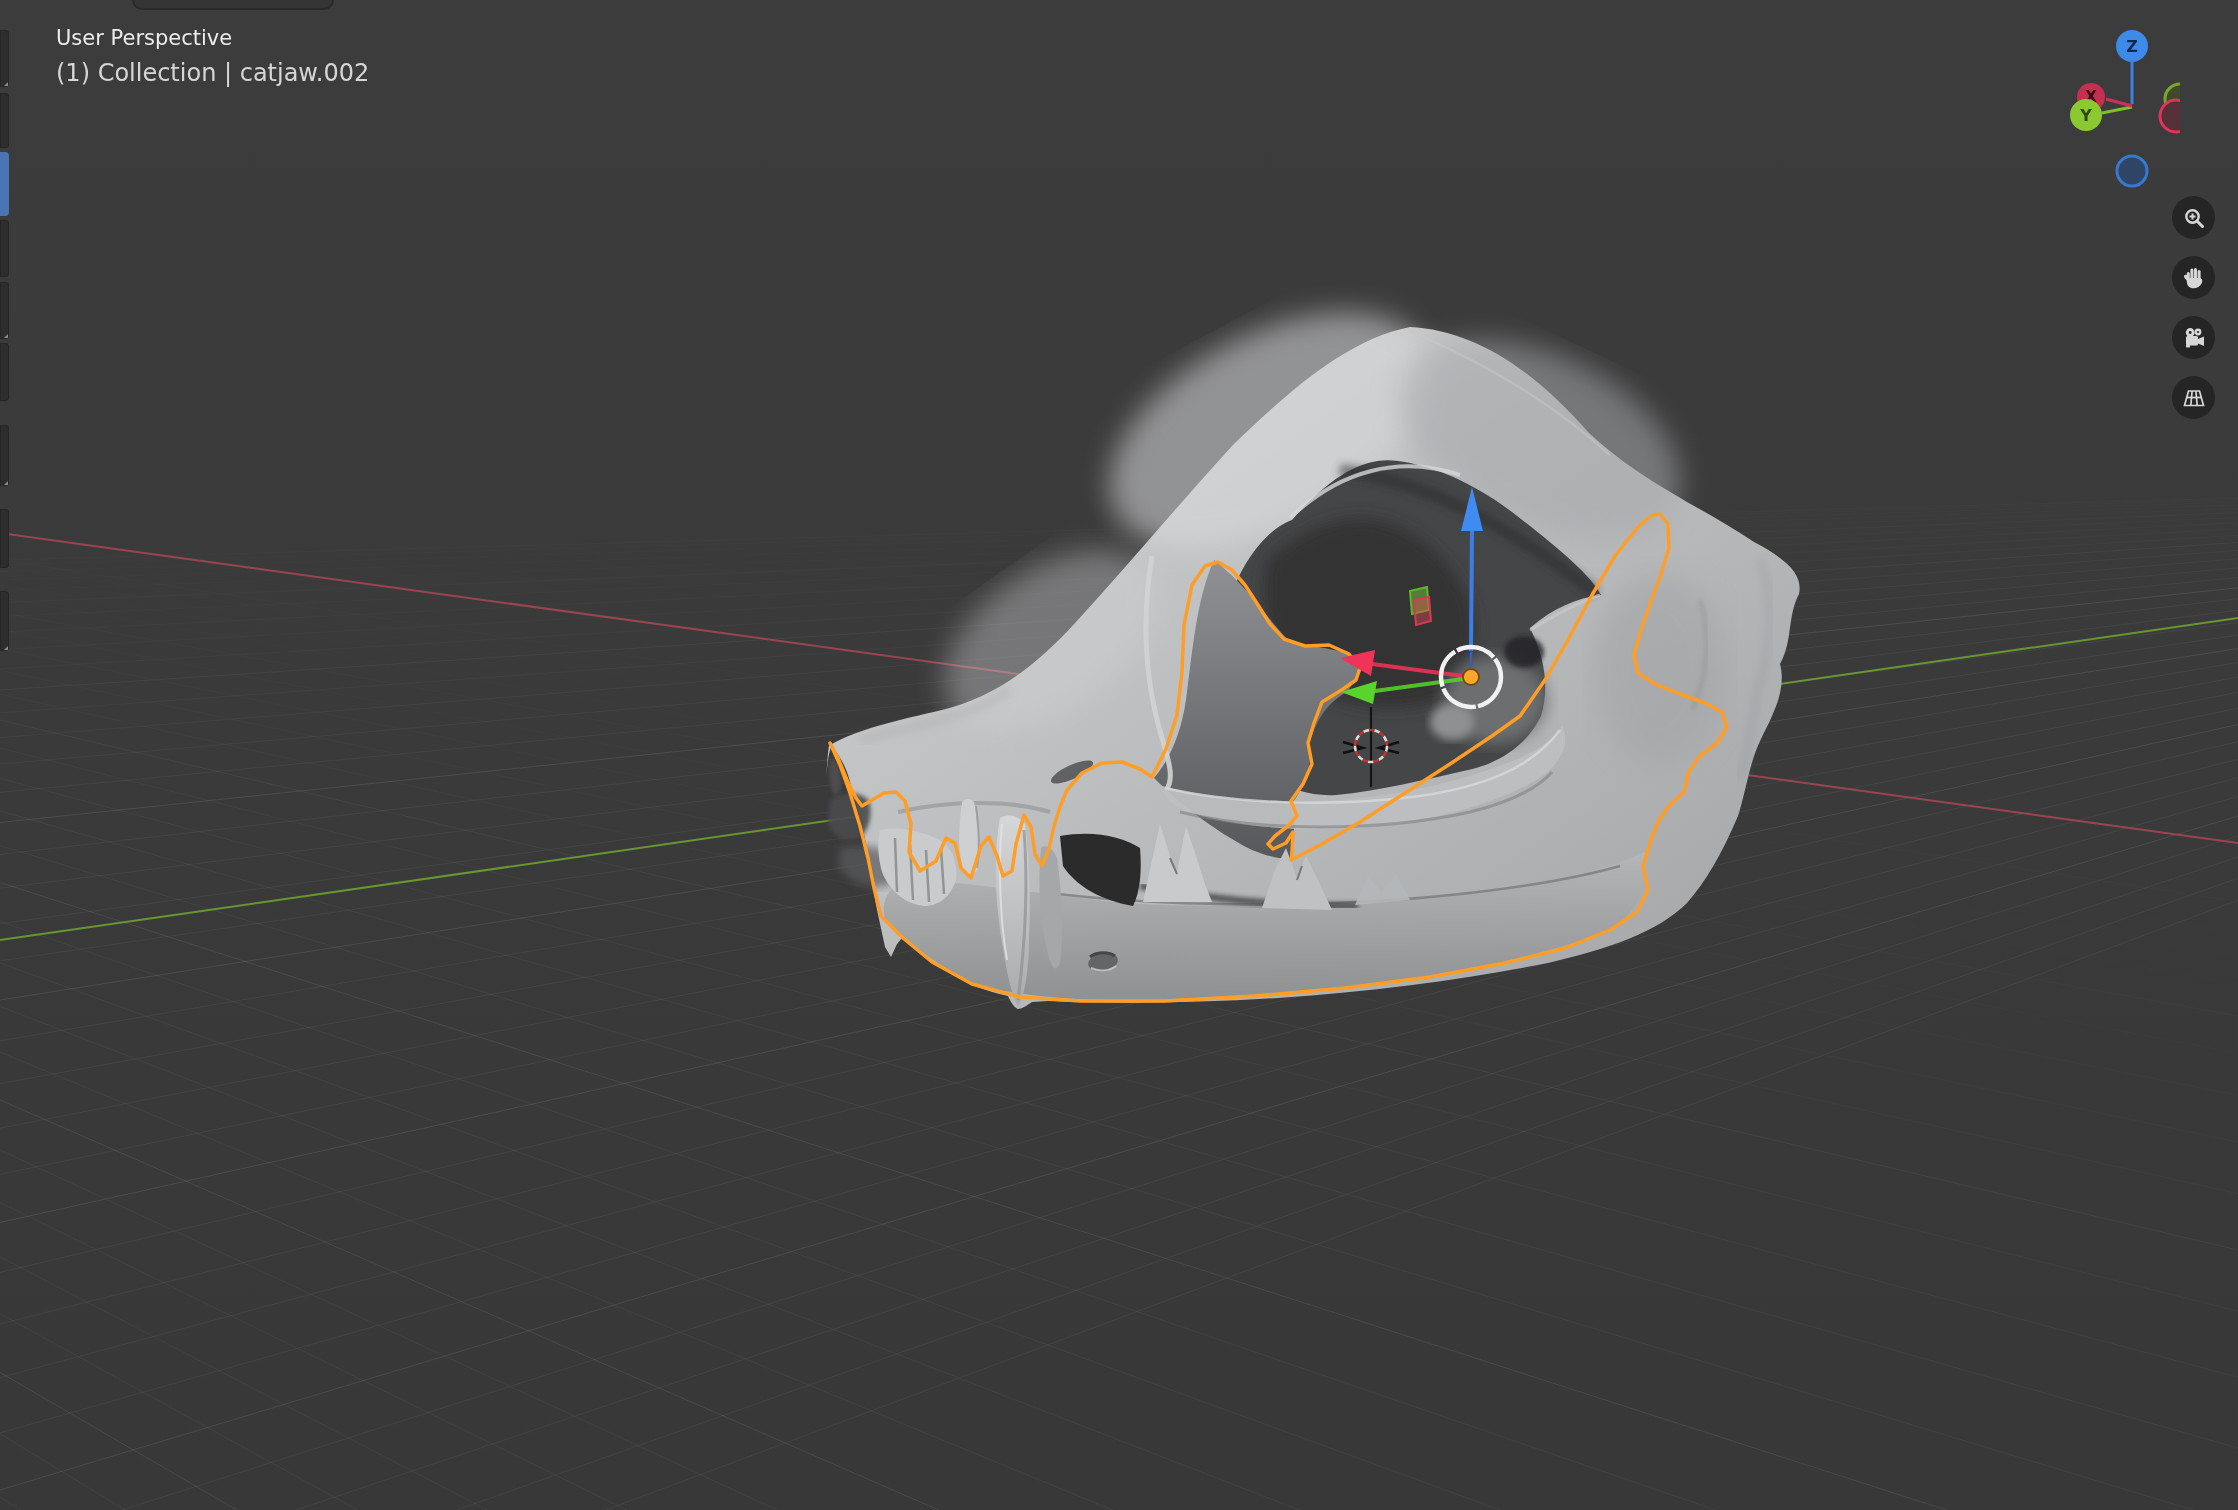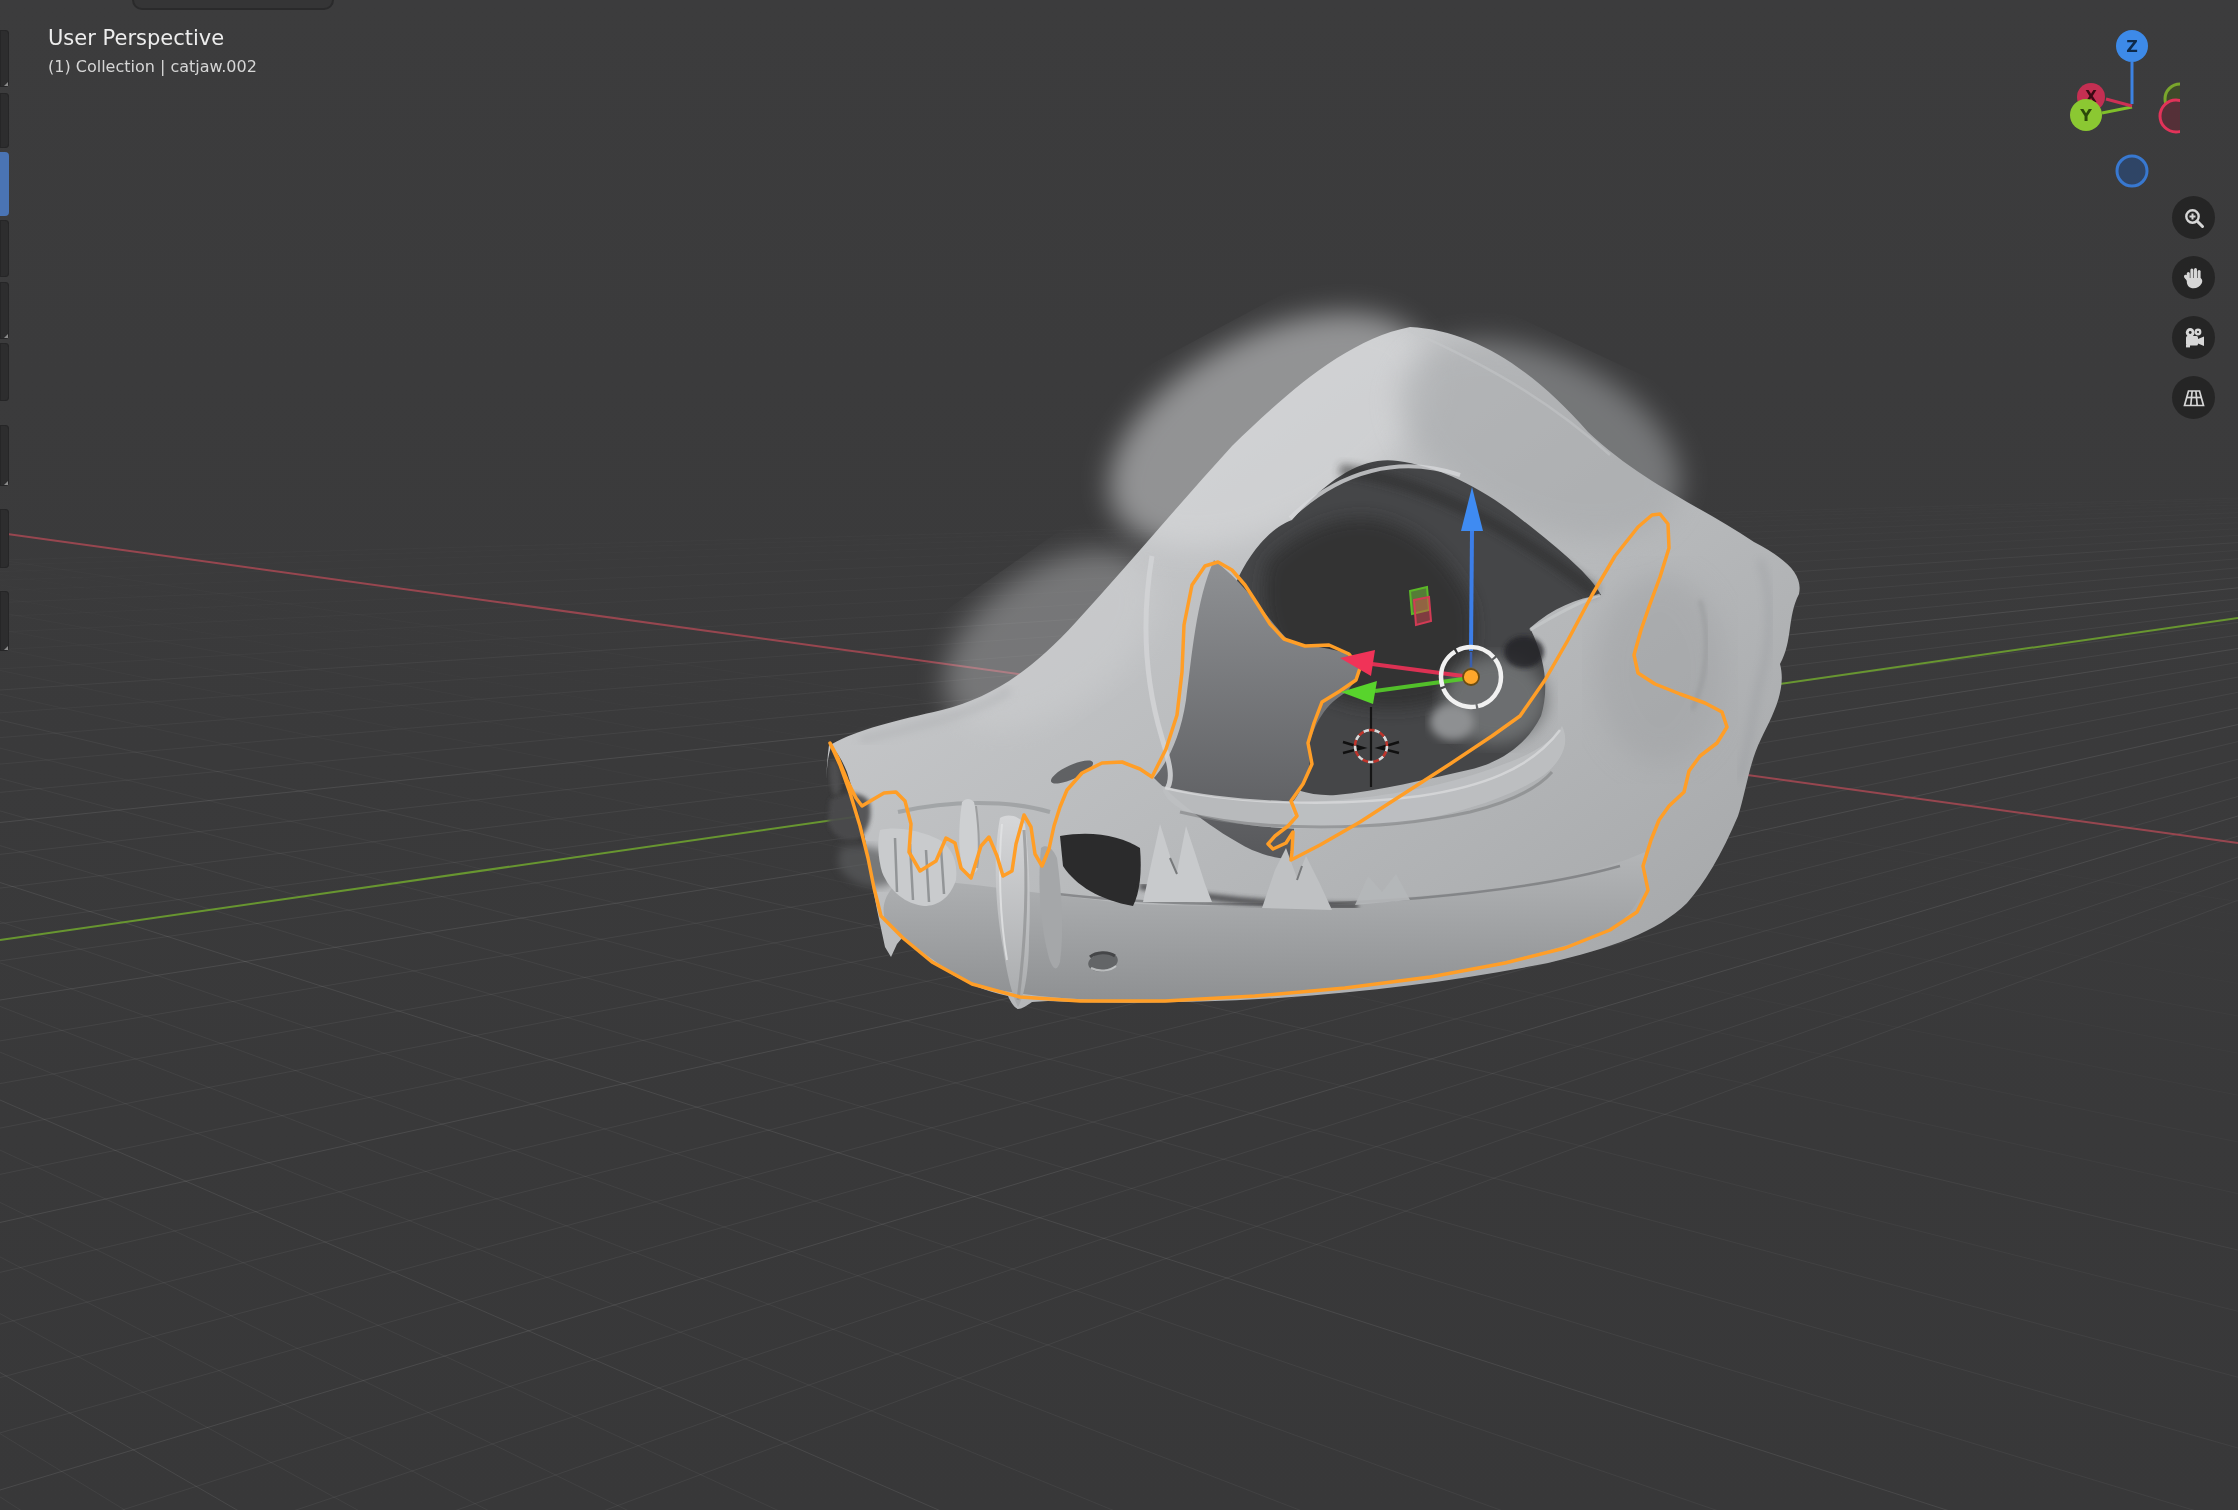--- a/index.html
+++ b/index.html
@@ -2,23 +2,23 @@
 <html><head>
 <meta charset="utf-8">
 <style>
   html,body{margin:0;padding:0;background:#2b2b2b;}
   body{width:2238px;height:1510px;position:relative;overflow:hidden;
        font-family:"DejaVu Sans","Liberation Sans",sans-serif;}
   .viewport{position:absolute;inset:0;background:linear-gradient(#3c3c3d,#383839);}
   svg{display:block;}
   .scene{position:absolute;left:0;top:0;}
   
-  .hud-text{position:absolute;left:48px;top:22px;pointer-events:none;}
+  .hud-text{position:absolute;left:56px;top:22px;pointer-events:none;}
   .hud-line1{font-size:21px;color:#ededed;line-height:1.55;}
-  .hud-line2{font-size:16px;color:#d6d6d6;line-height:1.55;}
+  .hud-line2{font-size:24px;color:#d6d6d6;line-height:1.55;}
   
   .header-sliver{position:absolute;left:132px;top:-16px;width:198px;height:22px;
       background:#353536;border:2px solid #2a2a2b;border-radius:10px;}
   
   .toolbar{position:absolute;left:0;top:0;width:10px;height:100%;}
   .tool-btn{position:absolute;left:0;width:9px;background:#2d2d2e;
       border-radius:0 4px 4px 0;box-shadow:inset 0 0 0 1px #262627;}
   .tool-btn.active{background:#4a74b4;box-shadow:none;}
   .tool-btn.tri::after{content:"";position:absolute;right:1px;bottom:1px;
       width:0;height:0;border-left:4px solid transparent;border-bottom:4px solid #8a8a8a;}

